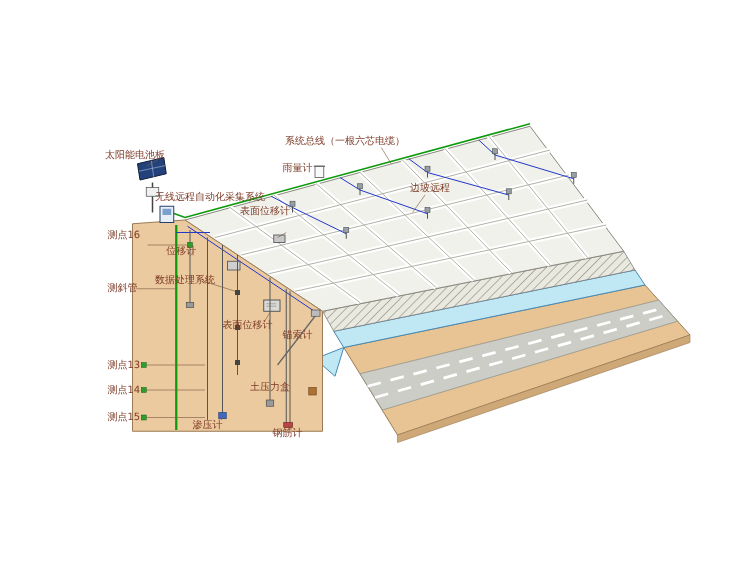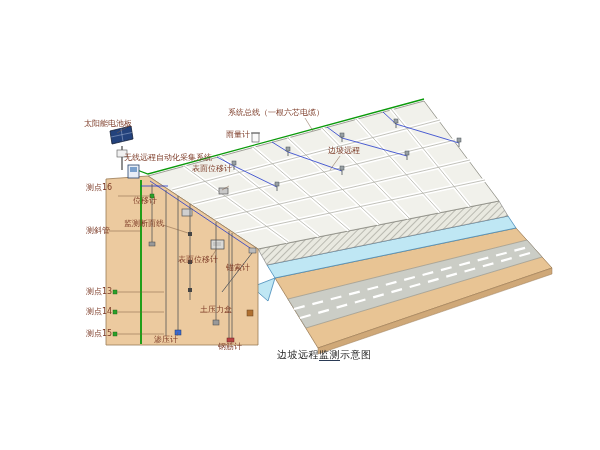--- a/index.html
+++ b/index.html
@@ -180,28 +180,25 @@
   </svg>
 
   <div class="lbl" style="left:84px;top:120px">太阳能电池板</div>
   <div class="lbl" style="left:228px;top:109px">系统总线（一根六芯电缆）</div>
   <div class="lbl" style="left:226px;top:131px">雨量计</div>
   <div class="lbl" style="left:328px;top:147px">边坡远程</div>
   <div class="lbl" style="left:124px;top:154px">无线远程自动化采集系统</div>
   <div class="lbl" style="left:192px;top:165px">表面位移计</div>
   <div class="lbl" style="left:86px;top:184px">测点16</div>
   <div class="lbl" style="left:133px;top:197px">位移计</div>
-  <div class="lbl" style="left:124px;top:220px">监测断面线</div>
+  <div class="lbl" style="left:124px;top:220px">数据处理系统</div>
   <div class="lbl" style="left:86px;top:227px">测斜管</div>
   <div class="lbl" style="left:178px;top:256px">表面位移计</div>
   <div class="lbl" style="left:226px;top:264px">锚索计</div>
   <div class="lbl" style="left:86px;top:288px">测点13</div>
   <div class="lbl" style="left:86px;top:308px">测点14</div>
   <div class="lbl" style="left:86px;top:330px">测点15</div>
   <div class="lbl" style="left:200px;top:306px">土压力盒</div>
   <div class="lbl" style="left:154px;top:336px">渗压计</div>
   <div class="lbl" style="left:218px;top:343px">钢筋计</div>
 
-  <div class="caption" style="left:277px;top:348px">
-    <span>边坡远程</span><span class="u">监测</span><span>示意图</span>
-  </div>
 
 </div>
 
 </body></html>

